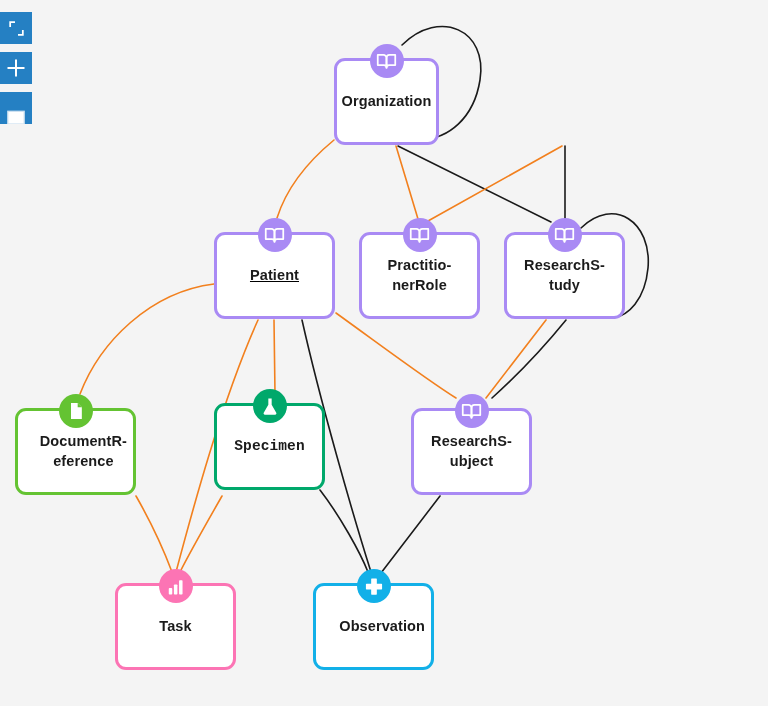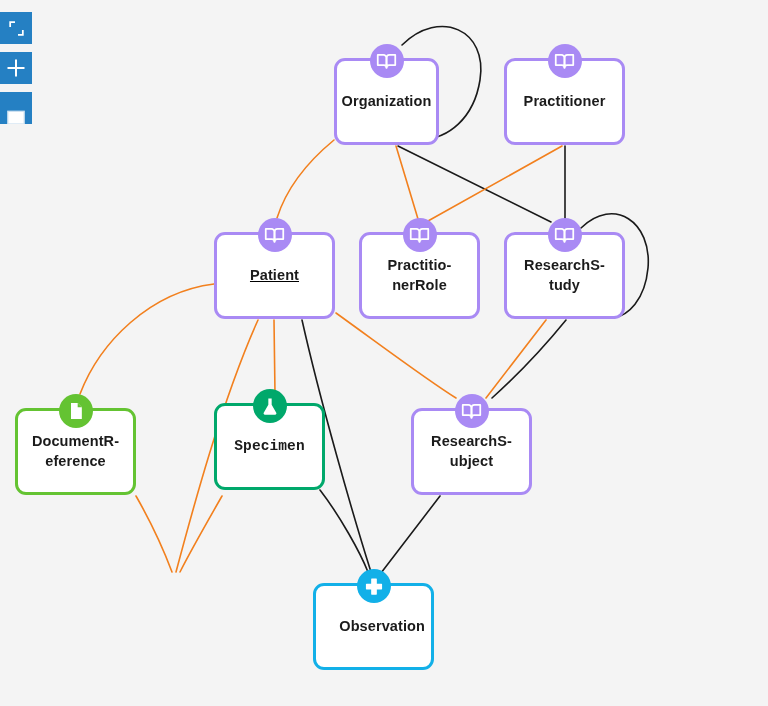--- a/index.html
+++ b/index.html
@@ -31,21 +31,21 @@
              white-space:pre-line;}
 
   .badge{position:absolute;width:34px;height:34px;border-radius:50%;
          left:50%;top:-17px;transform:translateX(-50%);
          display:flex;align-items:center;justify-content:center;z-index:20;}
   .badge svg{display:block;}
 
   
   .v-purple{border-color:#a98af4;}
   .v-purple .badge{background:#a98af4;}
-  .v-lime{border-color:#64c332;}
+  .v-lime{border-color:#64c332;justify-content:flex-end;}
   .v-lime .badge{background:#64c332;}
   .v-teal{border-color:#00a86b;}
   .v-teal .badge{background:#00a86b;}
   .v-pink{border-color:#fc74b4;}
   .v-pink .badge{background:#fc74b4;}
   .v-cyan{border-color:#12b0e8;}
   .v-cyan .badge{background:#12b0e8;}
 </style>
 </head>
 <body>
@@ -96,29 +96,20 @@
   <div class="node v-purple" style="left:334px;top:58px;width:105px;height:87px;">
     <div class="badge">
       <svg width="21" height="21" viewBox="0 0 24 24" fill="none" stroke="#ffffff" stroke-width="2" stroke-linecap="round" stroke-linejoin="round">
         <path d="M2 4.5 h6.5 a3.5 3.5 0 0 1 3.5 3.5 v11 a3 3 0 0 0 -3 -3 H2 z"></path>
         <path d="M22 4.5 h-6.5 a3.5 3.5 0 0 0 -3.5 3.5 v11 a3 3 0 0 1 3 -3 H22 z"></path>
       </svg>
     </div>
     <div class="lbl">Organization</div>
   </div>
 
-  <div class="node v-purple" style="left:504px;top:58px;width:121px;height:87px;">
-    <div class="badge">
-      <svg width="21" height="21" viewBox="0 0 24 24" fill="none" stroke="#ffffff" stroke-width="2" stroke-linecap="round" stroke-linejoin="round">
-        <path d="M2 4.5 h6.5 a3.5 3.5 0 0 1 3.5 3.5 v11 a3 3 0 0 0 -3 -3 H2 z"></path>
-        <path d="M22 4.5 h-6.5 a3.5 3.5 0 0 0 -3.5 3.5 v11 a3 3 0 0 1 3 -3 H22 z"></path>
-      </svg>
-    </div>
-    <div class="lbl">Practitioner</div>
-  </div>
 
   <div class="node v-purple" style="left:214px;top:232px;width:121px;height:87px;text-decoration:underline;">
     <div class="badge">
       <svg width="21" height="21" viewBox="0 0 24 24" fill="none" stroke="#ffffff" stroke-width="2" stroke-linecap="round" stroke-linejoin="round">
         <path d="M2 4.5 h6.5 a3.5 3.5 0 0 1 3.5 3.5 v11 a3 3 0 0 0 -3 -3 H2 z"></path>
         <path d="M22 4.5 h-6.5 a3.5 3.5 0 0 0 -3.5 3.5 v11 a3 3 0 0 1 3 -3 H22 z"></path>
       </svg>
     </div>
     <div class="lbl">Patient</div>
   </div>
@@ -169,20 +160,30 @@
     <div class="badge">
       <svg width="21" height="21" viewBox="0 0 24 24" fill="none" stroke="#ffffff" stroke-width="2" stroke-linecap="round" stroke-linejoin="round">
         <path d="M2 4.5 h6.5 a3.5 3.5 0 0 1 3.5 3.5 v11 a3 3 0 0 0 -3 -3 H2 z"></path>
         <path d="M22 4.5 h-6.5 a3.5 3.5 0 0 0 -3.5 3.5 v11 a3 3 0 0 1 3 -3 H22 z"></path>
       </svg>
     </div>
     <div class="lbl">ResearchS-
 ubject</div>
   </div>
 
+  <div class="node v-pink" style="left:115px;top:583px;width:121px;height:87px;">
+    <div class="badge">
+      <svg width="19" height="19" viewBox="0 0 24 24" fill="#ffffff">
+        <rect x="3.5" y="14" width="4.4" height="8" rx="1"></rect>
+        <rect x="10" y="9.5" width="4.4" height="12.5" rx="1"></rect>
+        <rect x="16.5" y="4" width="4.4" height="18" rx="1"></rect>
+      </svg>
+    </div>
+    <div class="lbl">Task</div>
+  </div>
 
   <div class="node v-cyan" style="left:313px;top:583px;width:121px;height:87px;justify-content:flex-end;">
     <div class="badge">
       <svg width="20" height="20" viewBox="0 0 24 24" fill="#ffffff">
         <path d="M9.3 3 h5.4 a0.7 0.7 0 0 1 .7 .7 V9.3 h5.6 a0.7 0.7 0 0 1 .7 .7 v5.4
                  a0.7 0.7 0 0 1 -.7 .7 H15.4 v5.6 a0.7 0.7 0 0 1 -.7 .7 H9.3
                  a0.7 0.7 0 0 1 -.7 -.7 V16.1 H3 a0.7 0.7 0 0 1 -.7 -.7 v-5.4
                  a0.7 0.7 0 0 1 .7 -.7 h5.6 V3.7 a0.7 0.7 0 0 1 .7 -.7 z"></path>
       </svg>
     </div>

